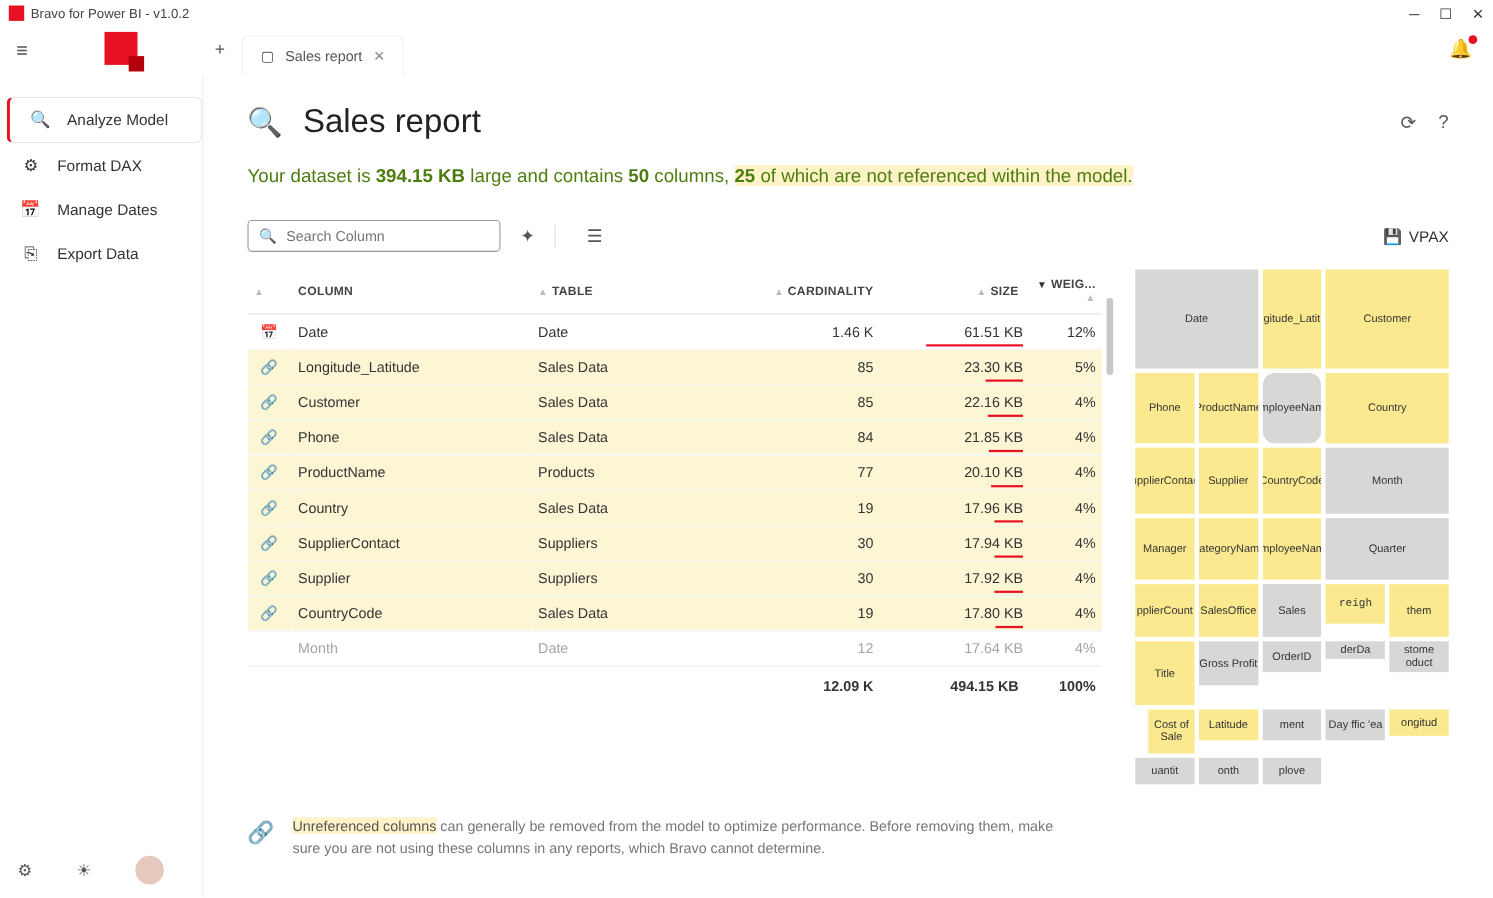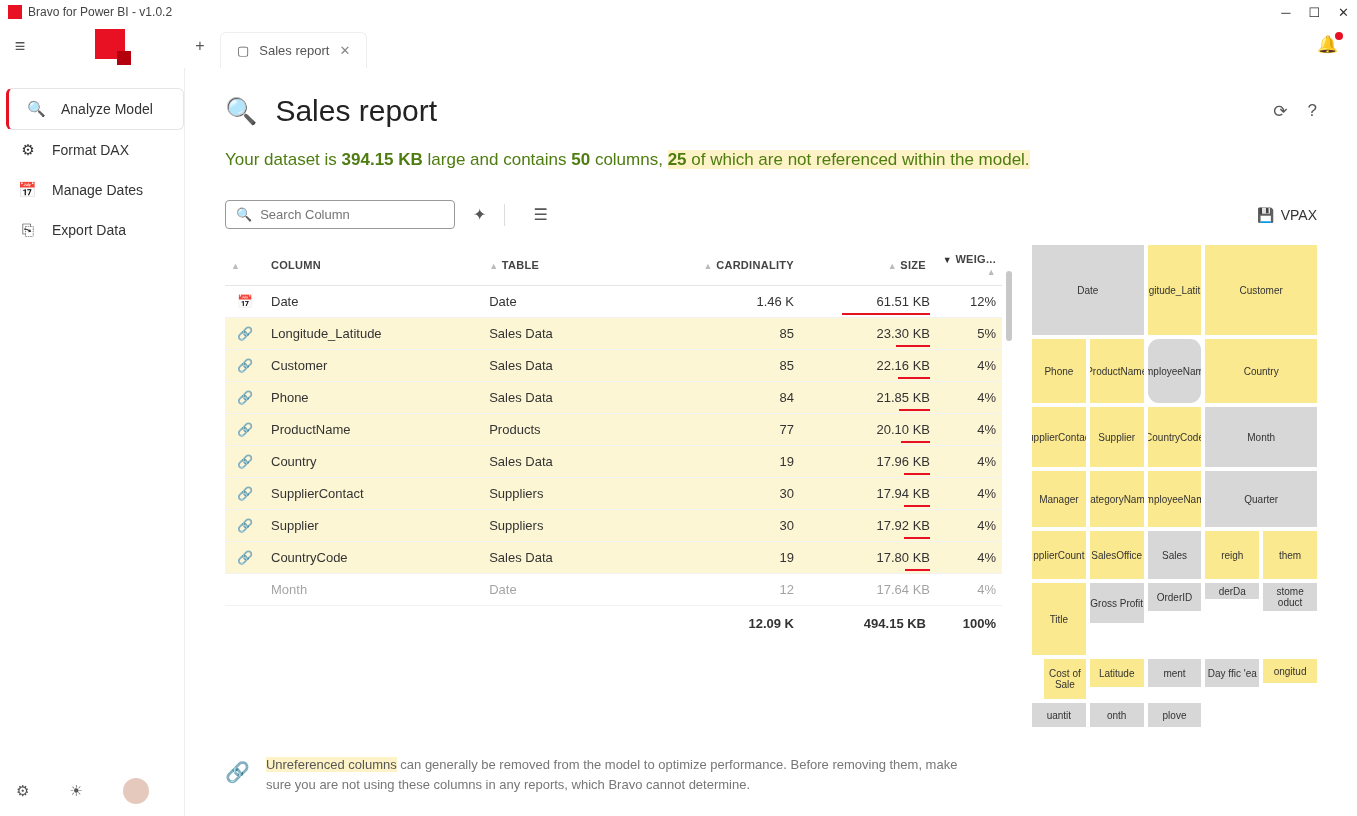--- a/index.html
+++ b/index.html
@@ -281,23 +281,23 @@
           <div class="tm unr" style="height: 60px; grid-column: span 1;">Supplier</div>
           <div class="tm unr" style="height: 60px; grid-column: span 1;">CountryCode</div>
           <div class="tm ref" style="height: 60px; grid-column: span 2;">Month</div>
           <div class="tm unr" style="height: 56px; grid-column: span 1;">Manager</div>
           <div class="tm unr" style="height: 56px; grid-column: span 1;">CategoryName</div>
           <div class="tm unr" style="height: 56px; grid-column: span 1;">EmployeeName</div>
           <div class="tm ref" style="height: 56px; grid-column: span 2;">Quarter</div>
           <div class="tm unr" style="height: 48px; grid-column: span 1;">pplierCount</div>
           <div class="tm unr" style="height: 48px; grid-column: span 1;">SalesOffice</div>
           <div class="tm ref" style="height: 48px; grid-column: span 1;">Sales</div>
-          <div class="tm unr" style="height: 48px; grid-column: span 1;">reigh</div>
+          <div class="tm unr" style="height: 36px; grid-column: span 1; font-family: Liberation Mono, monospace;">reigh</div>
           <div class="tm unr" style="height: 48px; grid-column: span 1;">them</div>
-          <div class="tm unr" style="height: 72px; grid-column: span 1;">Title</div>
+          <div class="tm unr" style="height: 58px; grid-column: span 1;">Title</div>
           <div class="tm ref" style="height: 40px; grid-column: span 1;">Gross Profit</div>
           <div class="tm ref" style="height: 28px; grid-column: span 1;">OrderID</div>
           <div class="tm ref" style="height: 16px; grid-column: span 1;">derDa</div>
           <div class="tm ref" style="height: 28px; grid-column: span 1;">stome oduct</div>
           <div class="tm unr" style="height: 40px; grid-column: span 1; margin-left: 12px;">Cost of Sale</div>
           <div class="tm unr" style="height: 28px; grid-column: span 1;">Latitude</div>
           <div class="tm ref" style="height: 28px; grid-column: span 1;">ment</div>
           <div class="tm ref" style="height: 28px; grid-column: span 1;">Day ffic 'ea</div>
           <div class="tm unr" style="height: 24px; grid-column: span 1;">ongitud</div>
           <div class="tm ref" style="height: 24px; grid-column: span 1;">uantit</div>

